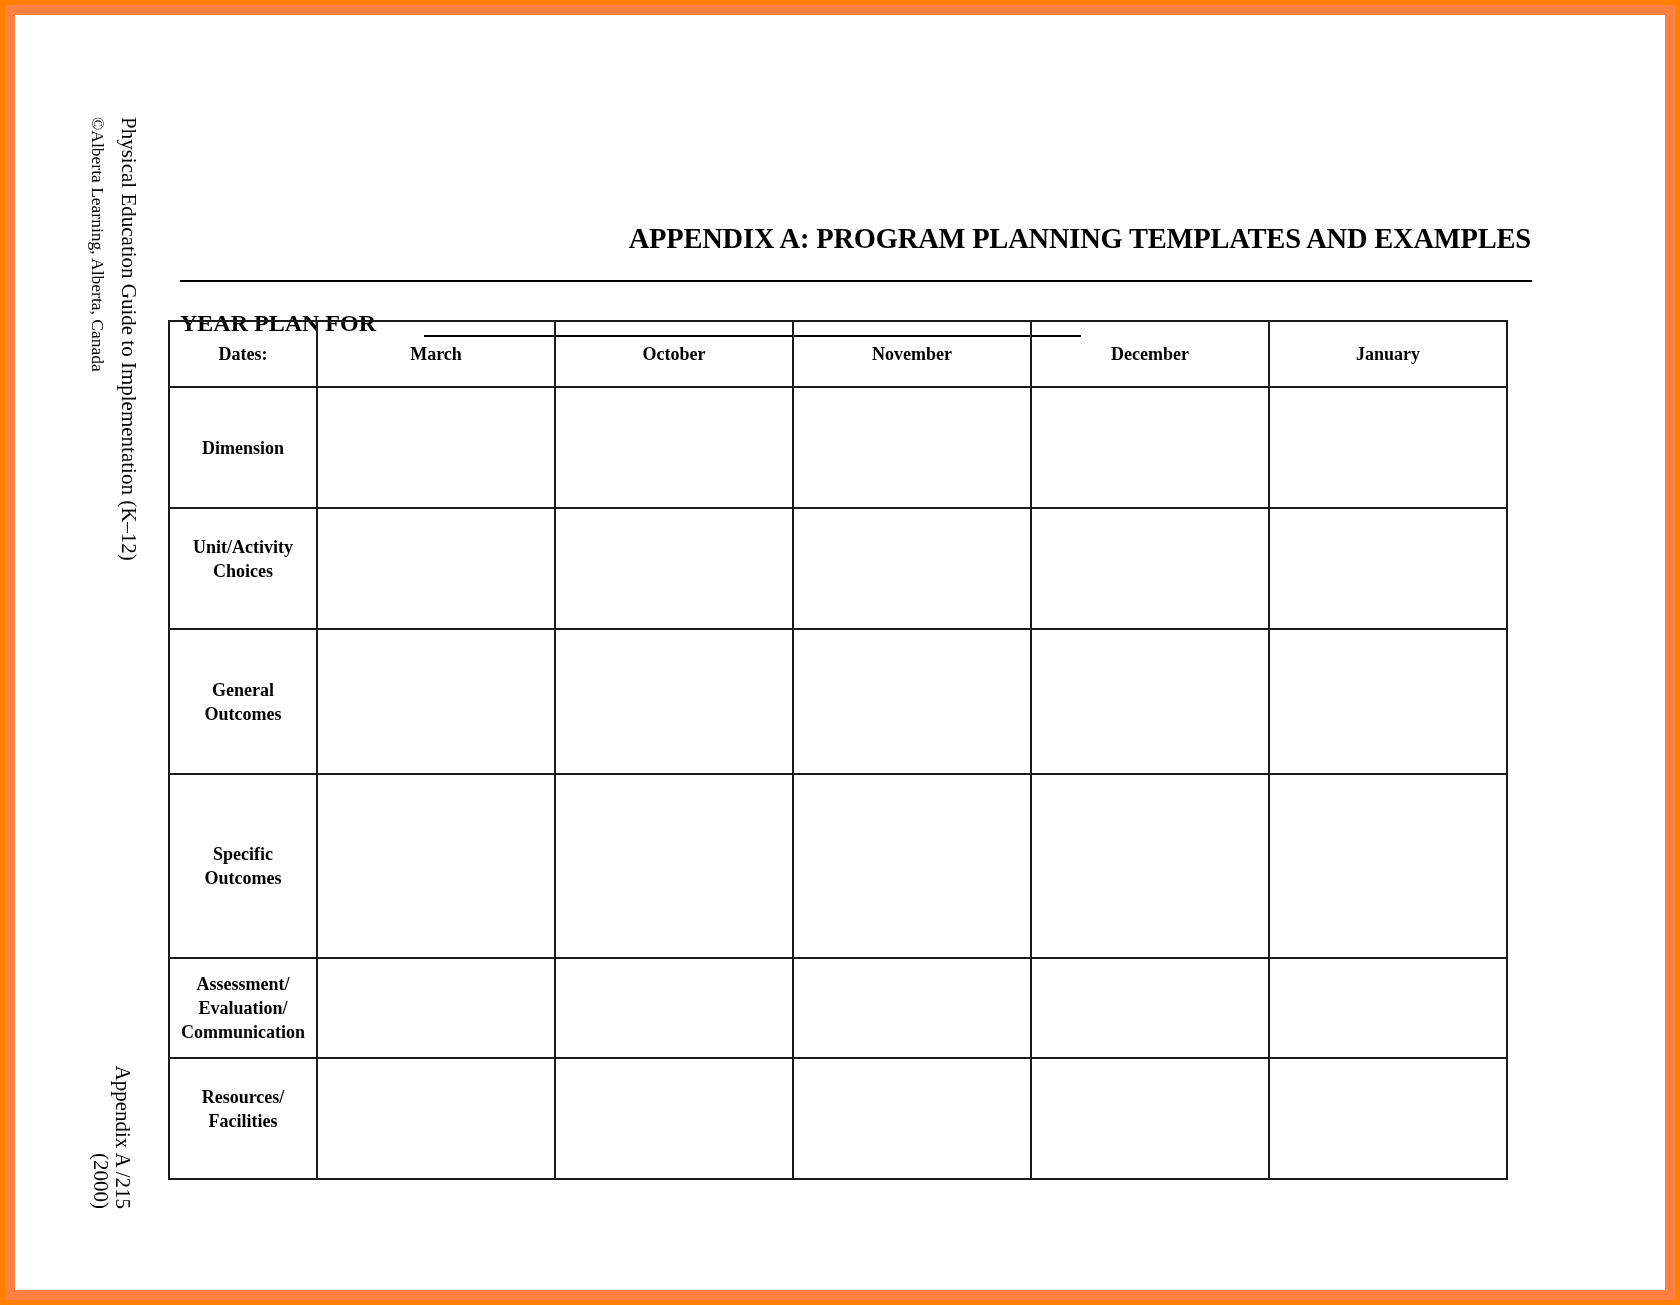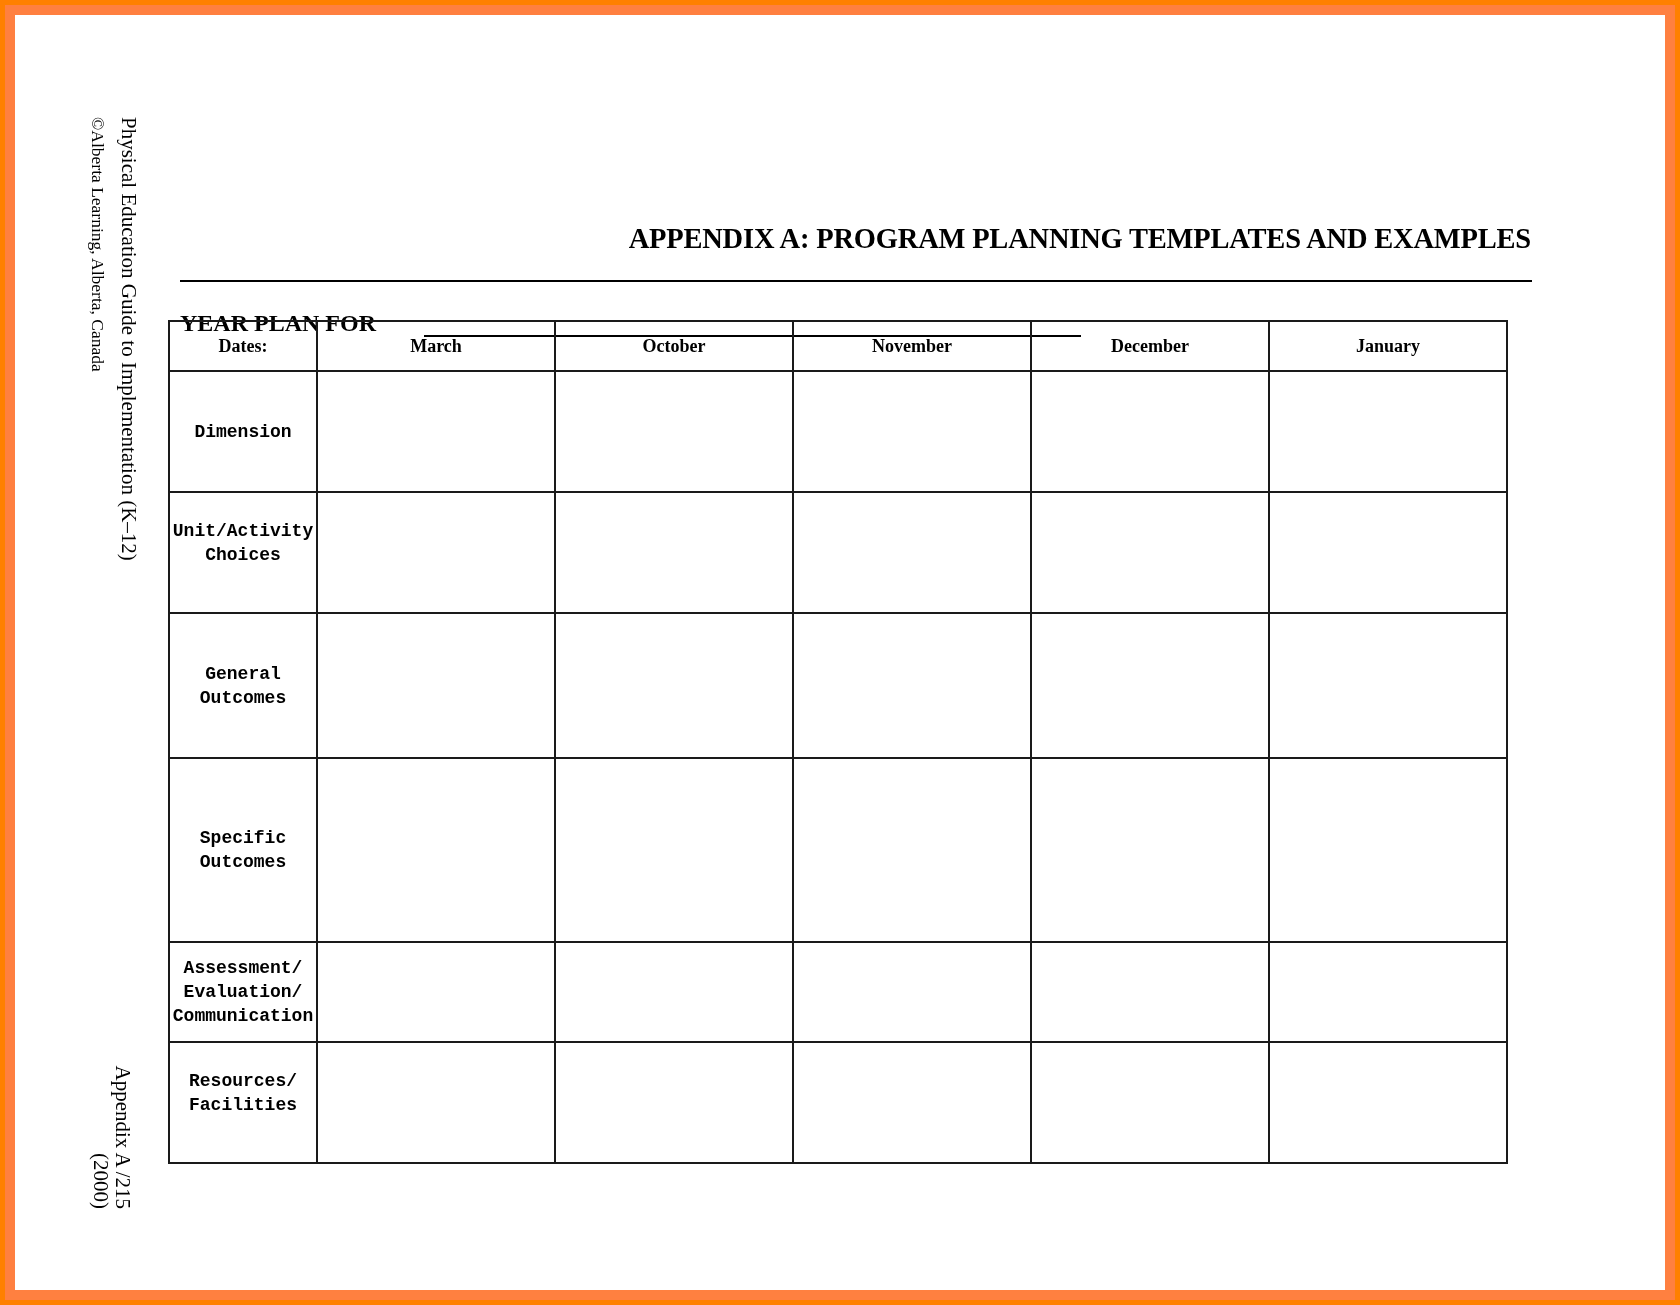--- a/index.html
+++ b/index.html
@@ -39,27 +39,27 @@
   .yearplan {
     left: 165px; top: 251px; font-size: 24px; font-weight: bold; white-space: nowrap;
   }
   .yearplan-line { left: 409px; top: 276px; width: 657px; height: 2px; background: #000; }
 
   table.plan {
     position: absolute; left: 153px; top: 305px;
     border-collapse: collapse; table-layout: fixed;
   }
   table.plan td, table.plan th {
-    border: 2px solid #1a1a1a; padding: 0; text-align: center; vertical-align: middle;
+    border: 2px solid #1a1a1a; padding: 8px; text-align: center; vertical-align: middle;
     font-weight: bold; font-size: 18px; line-height: 24px;
   }
   table.plan th { height: 48px; }
   .col-label { width: 148px; }
   .col-month { width: 238px; }
-  .lbl { display: block; white-space: pre-line; font-family: Liberation Mono, monospace; }
+  .lbl { display: block; white-space: pre-line; }
   .shift-up { position: relative; top: -10px; }
 </style>
 </head>
 <body>
 
 <div class="frame-inner"></div>
 <div class="page">
 
   <div class="vtext side-title">Physical Education Guide to Implementation (K–12)</div>
   <div class="vtext side-copy">©Alberta Learning, Alberta, Canada</div>

